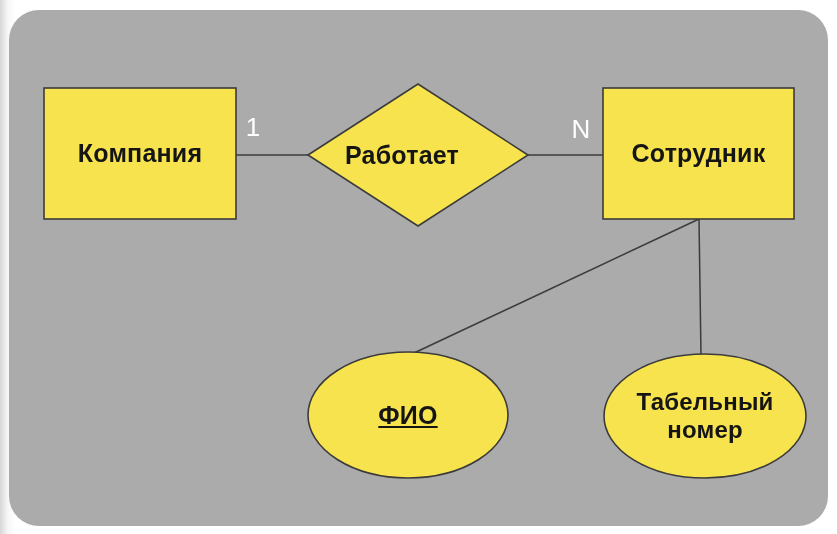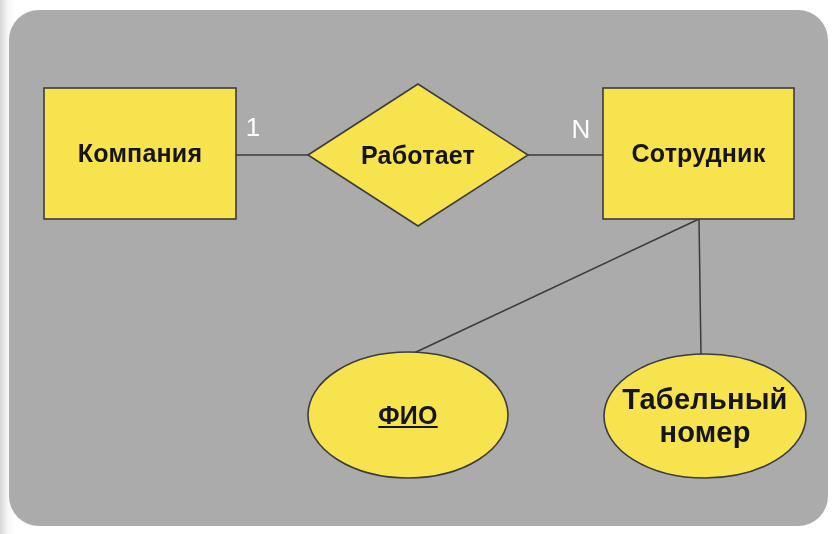--- a/index.html
+++ b/index.html
@@ -38,24 +38,24 @@
     justify-content: center;
     text-align: center;
     font-weight: 600;
     font-size: 25px;
     letter-spacing: 0.2px;
     line-height: 1.15;
     user-select: none;
   }
 
   .label-company   { left: 44px;  top: 88px;  width: 192px; height: 131px; }
-  .label-works     { left: 328px; top: 129px; width: 180px; height: 52px; text-align: center; }
+  .label-works     { left: 312px; top: 129px; width: 180px; height: 52px; text-align: center; }
   .label-employee  { left: 603px; top: 88px;  width: 191px; height: 131px; }
   .label-fio       { left: 308px; top: 384px; width: 200px; height: 62px; }
-  .label-tabel     { left: 622px; top: 381px; width: 166px; height: 70px; font-size: 29px; }
+  .label-tabel     { left: 622px; top: 381px; width: 166px; height: 70px; font-size: 24px; }
 
   .cardinality {
     position: absolute;
     display: flex;
     align-items: center;
     justify-content: center;
     font-weight: 500;
     font-size: 26px;
     user-select: none;
   }

